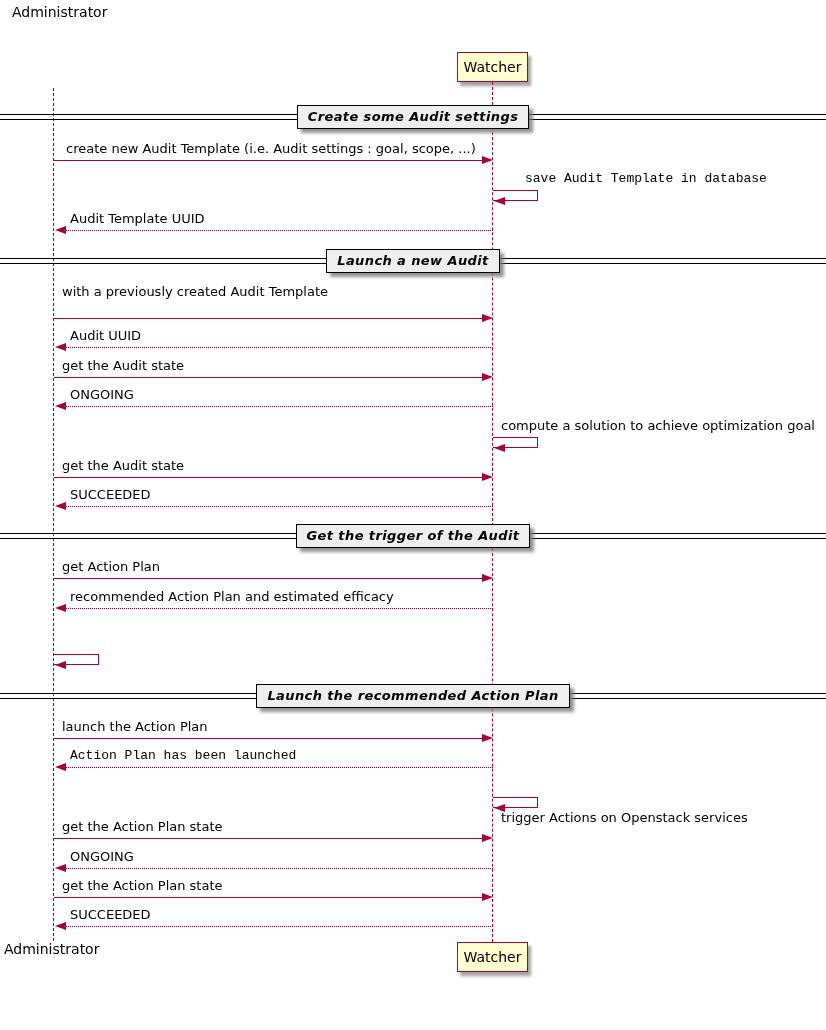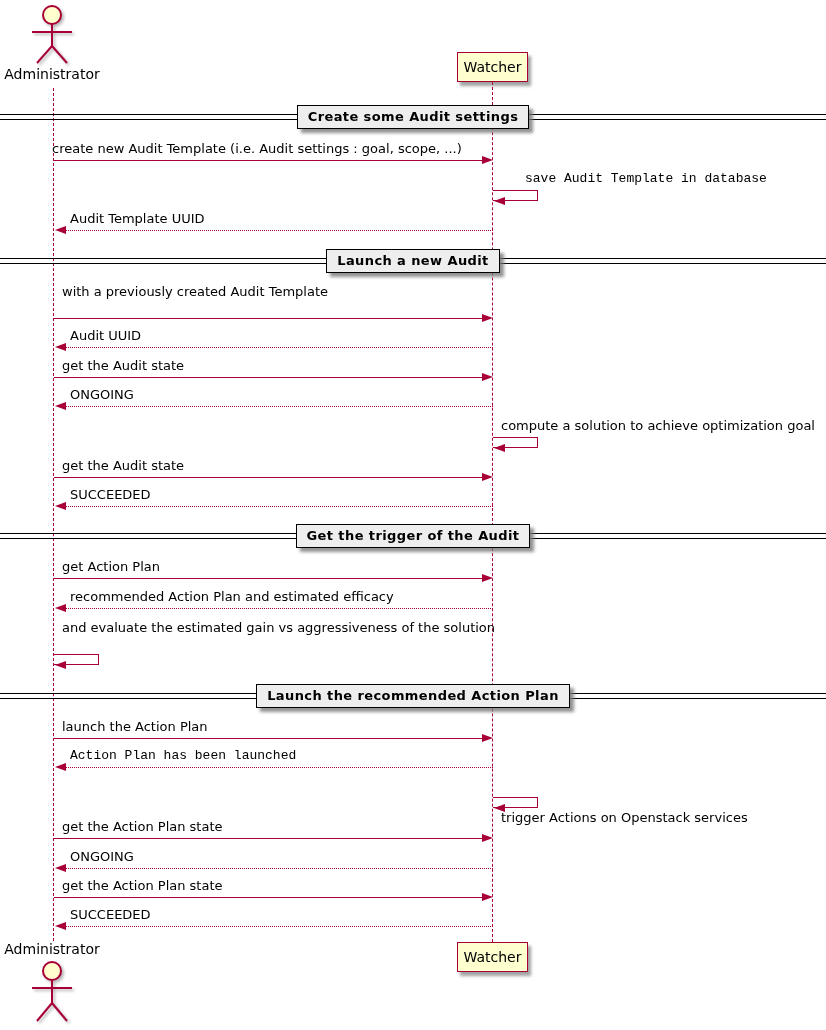--- a/index.html
+++ b/index.html
@@ -5,22 +5,23 @@
   html,body{margin:0;padding:0;background:#ffffff;}
   #stage{
     position:relative;
     width:826px;height:1030px;
     background:#ffffff;
     font-family:"DejaVu Sans", sans-serif;
     overflow:hidden;
   }
   .actor-group{
     position:absolute;
-    display:flex;flex-direction:column;align-items:center;
+    display:flex;flex-direction:row;
     width:96px;
+    gap:8px;
   }
   .actor-label{
     font-size:14px;color:#000;white-space:nowrap;line-height:16px;
   }
   .actor-svg{filter:drop-shadow(2px 2px 1.5px rgba(120,120,120,0.55));}
   .participant-box{
     position:absolute;
     width:71px;height:30px;
     background:#FEFECE;
     border:1.8px solid #A80036;
@@ -33,21 +34,21 @@
     position:absolute;
     width:0;
     border-left:1px dashed #A80036;
   }
   .divider-line{
     position:absolute;left:0;width:826px;height:1.6px;background:#000;
   }
   .divider-box{
     position:absolute;
     left:0;right:0;
-    display:flex;justify-content:center;
+    display:flex;justify-content:center;font-style:italic;
   }
   .divider-box span{
     background:#EEEEEE;
     border:1.8px solid #000;
     box-shadow:4px 4px 3px rgba(120,120,120,0.8);
     padding:3px 10px 4px 10px;
     font-size:13px;font-weight:bold;color:#000;
     white-space:nowrap;
     letter-spacing:0.4px;
   }
@@ -104,21 +105,21 @@
 
   <div class="lifeline" style="left:53px;top:88px;height:853px;"></div>
   <div class="lifeline" style="left:492px;top:82px;height:860px;"></div>
 
   <div id="messages">
       <div class="divider-line" style="top: 113.5px;"></div>
       <div class="divider-line" style="top: 118.5px;"></div>
       <div class="divider-box" style="top: 105px;">
         <span>Create some Audit settings</span>
       </div>
-      <div class="msg-label" style="left: 52px; top: 141px;">
+      <div class="msg-label" style="left: 66px; top: 141px;">
         <div>create new Audit Template (i.e. Audit settings : goal, scope, ...)</div>
       </div>
       <div class="arrow-line-solid" style="left: 54px; top: 160px; width: 430px;"></div>
       <div class="arrow-head-right" style="left: 482px; top: 156.2px;"></div>
       <div class="msg-label" style="left: 525px; top: 171px; font-family: Liberation Mono, monospace;">
         <div>save Audit Template in database</div>
       </div>
       <div class="self-loop" style="left: 493px; top: 190px;"></div>
       <div class="arrow-head-left" style="left: 494px; top: 196.5px;"></div>
       <div class="msg-label" style="left: 70px; top: 211px;">
@@ -175,21 +176,20 @@
         <div>get Action Plan</div>
       </div>
       <div class="arrow-line-solid" style="left: 54px; top: 578px; width: 430px;"></div>
       <div class="arrow-head-right" style="left: 482px; top: 574.2px;"></div>
       <div class="msg-label" style="left: 70px; top: 589px;">
         <div>recommended Action Plan and estimated efficacy</div>
       </div>
       <div class="arrow-line-dotted" style="left: 63px; top: 608px; width: 430px;"></div>
       <div class="arrow-head-left" style="left: 55px; top: 604.2px;"></div>
       <div class="msg-label" style="left: 62px; top: 620px;">
-        <div>and evaluate the estimated gain vs aggressiveness of the solution</div>
       </div>
       <div class="self-loop" style="left: 54px; top: 654px;"></div>
       <div class="arrow-head-left" style="left: 55px; top: 660.5px;"></div>
       <div class="divider-line" style="top: 692.5px;"></div>
       <div class="divider-line" style="top: 697.5px;"></div>
       <div class="divider-box" style="top: 684px;">
         <span>Launch the recommended Action Plan</span>
       </div>
       <div class="msg-label" style="left: 62px; top: 719px;">
         <div>launch the Action Plan</div>

